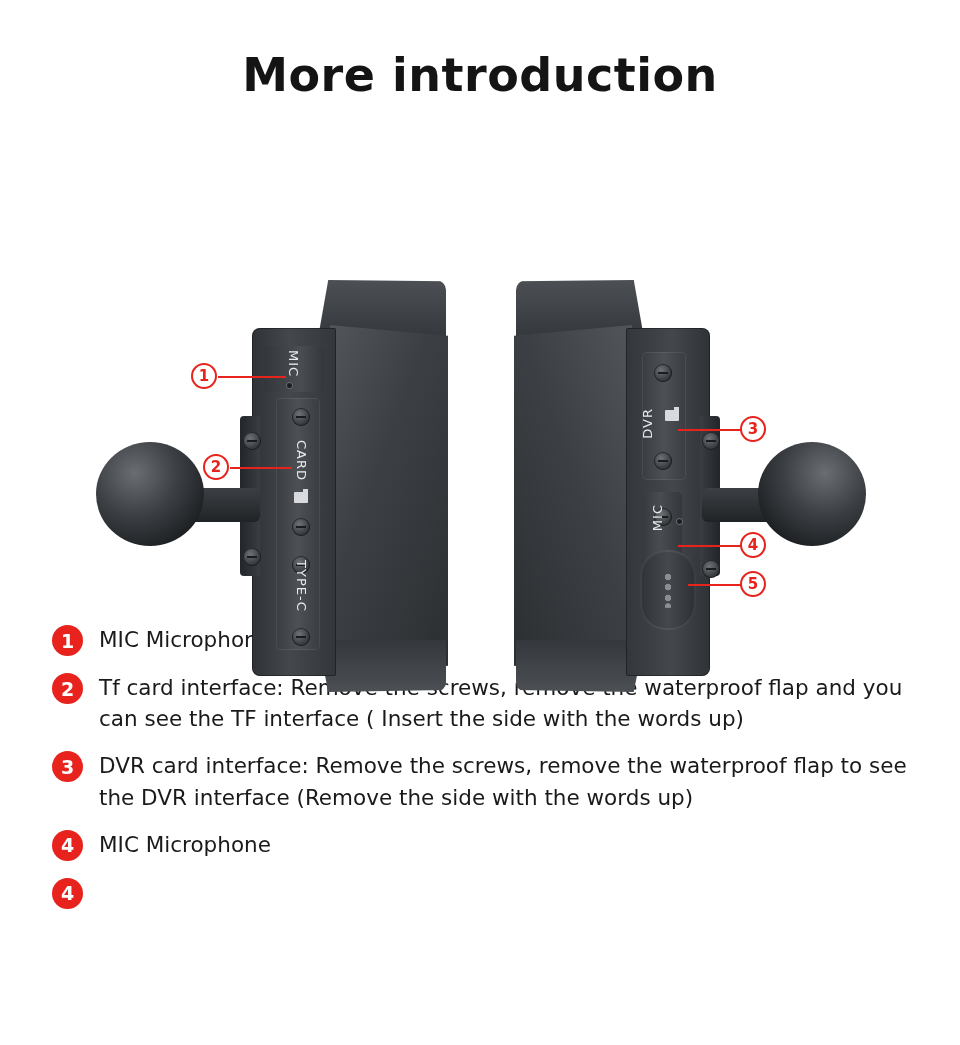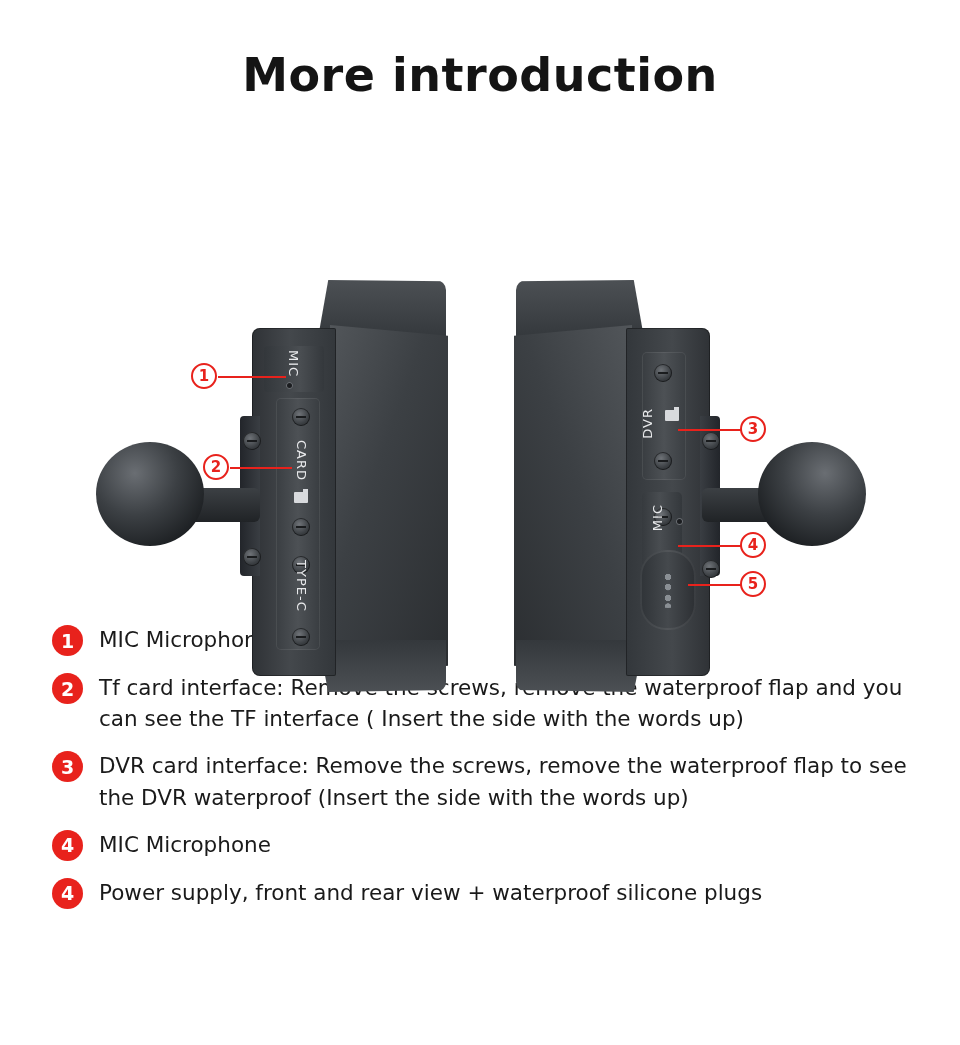--- a/index.html
+++ b/index.html
@@ -356,26 +356,25 @@
     <div class="legend-text">MIC Microphone</div>
   </div>
 
   <div class="legend-row">
     <div class="badge">2</div>
     <div class="legend-text">Tf card interface: Remove the screws, remove the waterproof flap and you can see the TF interface ( Insert the side with the words up)</div>
   </div>
 
   <div class="legend-row">
     <div class="badge">3</div>
-    <div class="legend-text">DVR card interface: Remove the screws, remove the waterproof flap to see the DVR waterproof (Insert the side with the words up)</div>
+    <div class="legend-text">DVR card interface: Remove the screws, remove the waterproof flap to see the DVR interface (Remove the side with the words up)</div>
   </div>
 
   <div class="legend-row">
     <div class="badge">4</div>
     <div class="legend-text">MIC Microphone</div>
   </div>
 
   <div class="legend-row">
     <div class="badge">4</div>
-    <div class="legend-text">Power supply, front and rear view + waterproof silicone plugs</div>
   </div>
 
 </div>
 
 </body></html>

